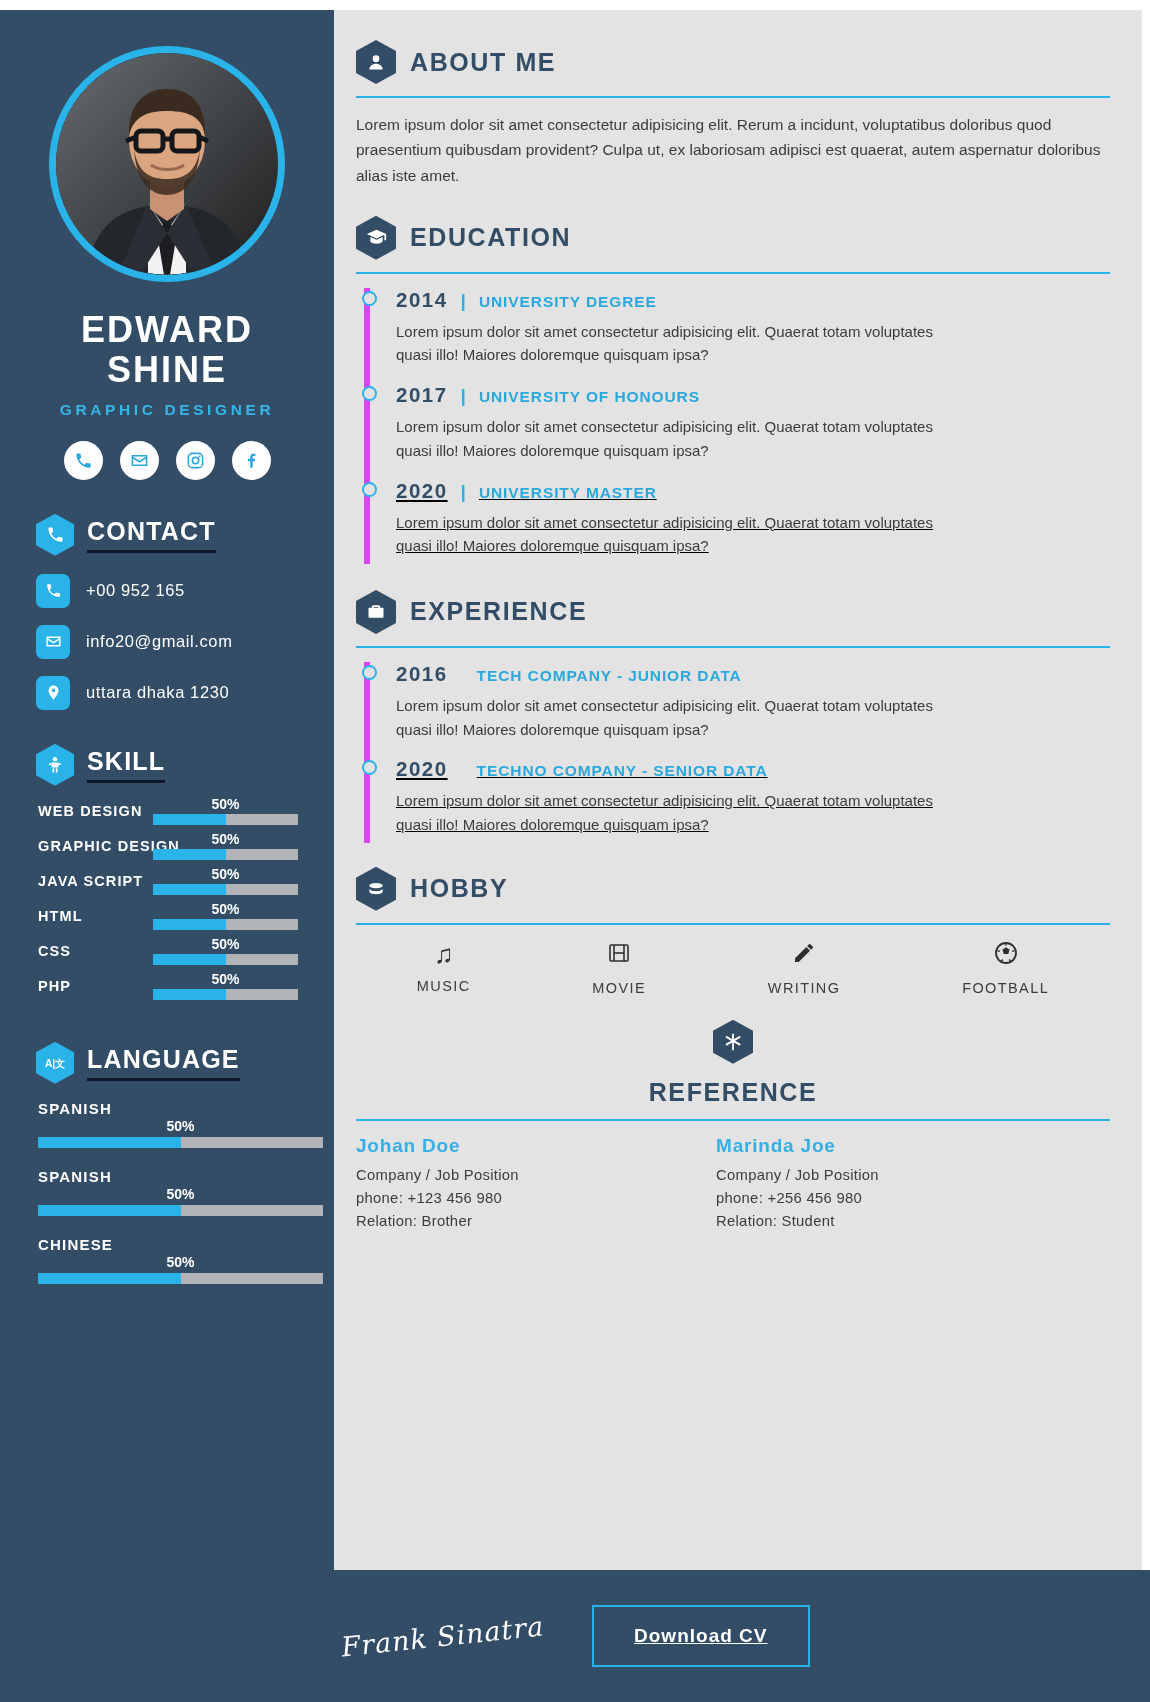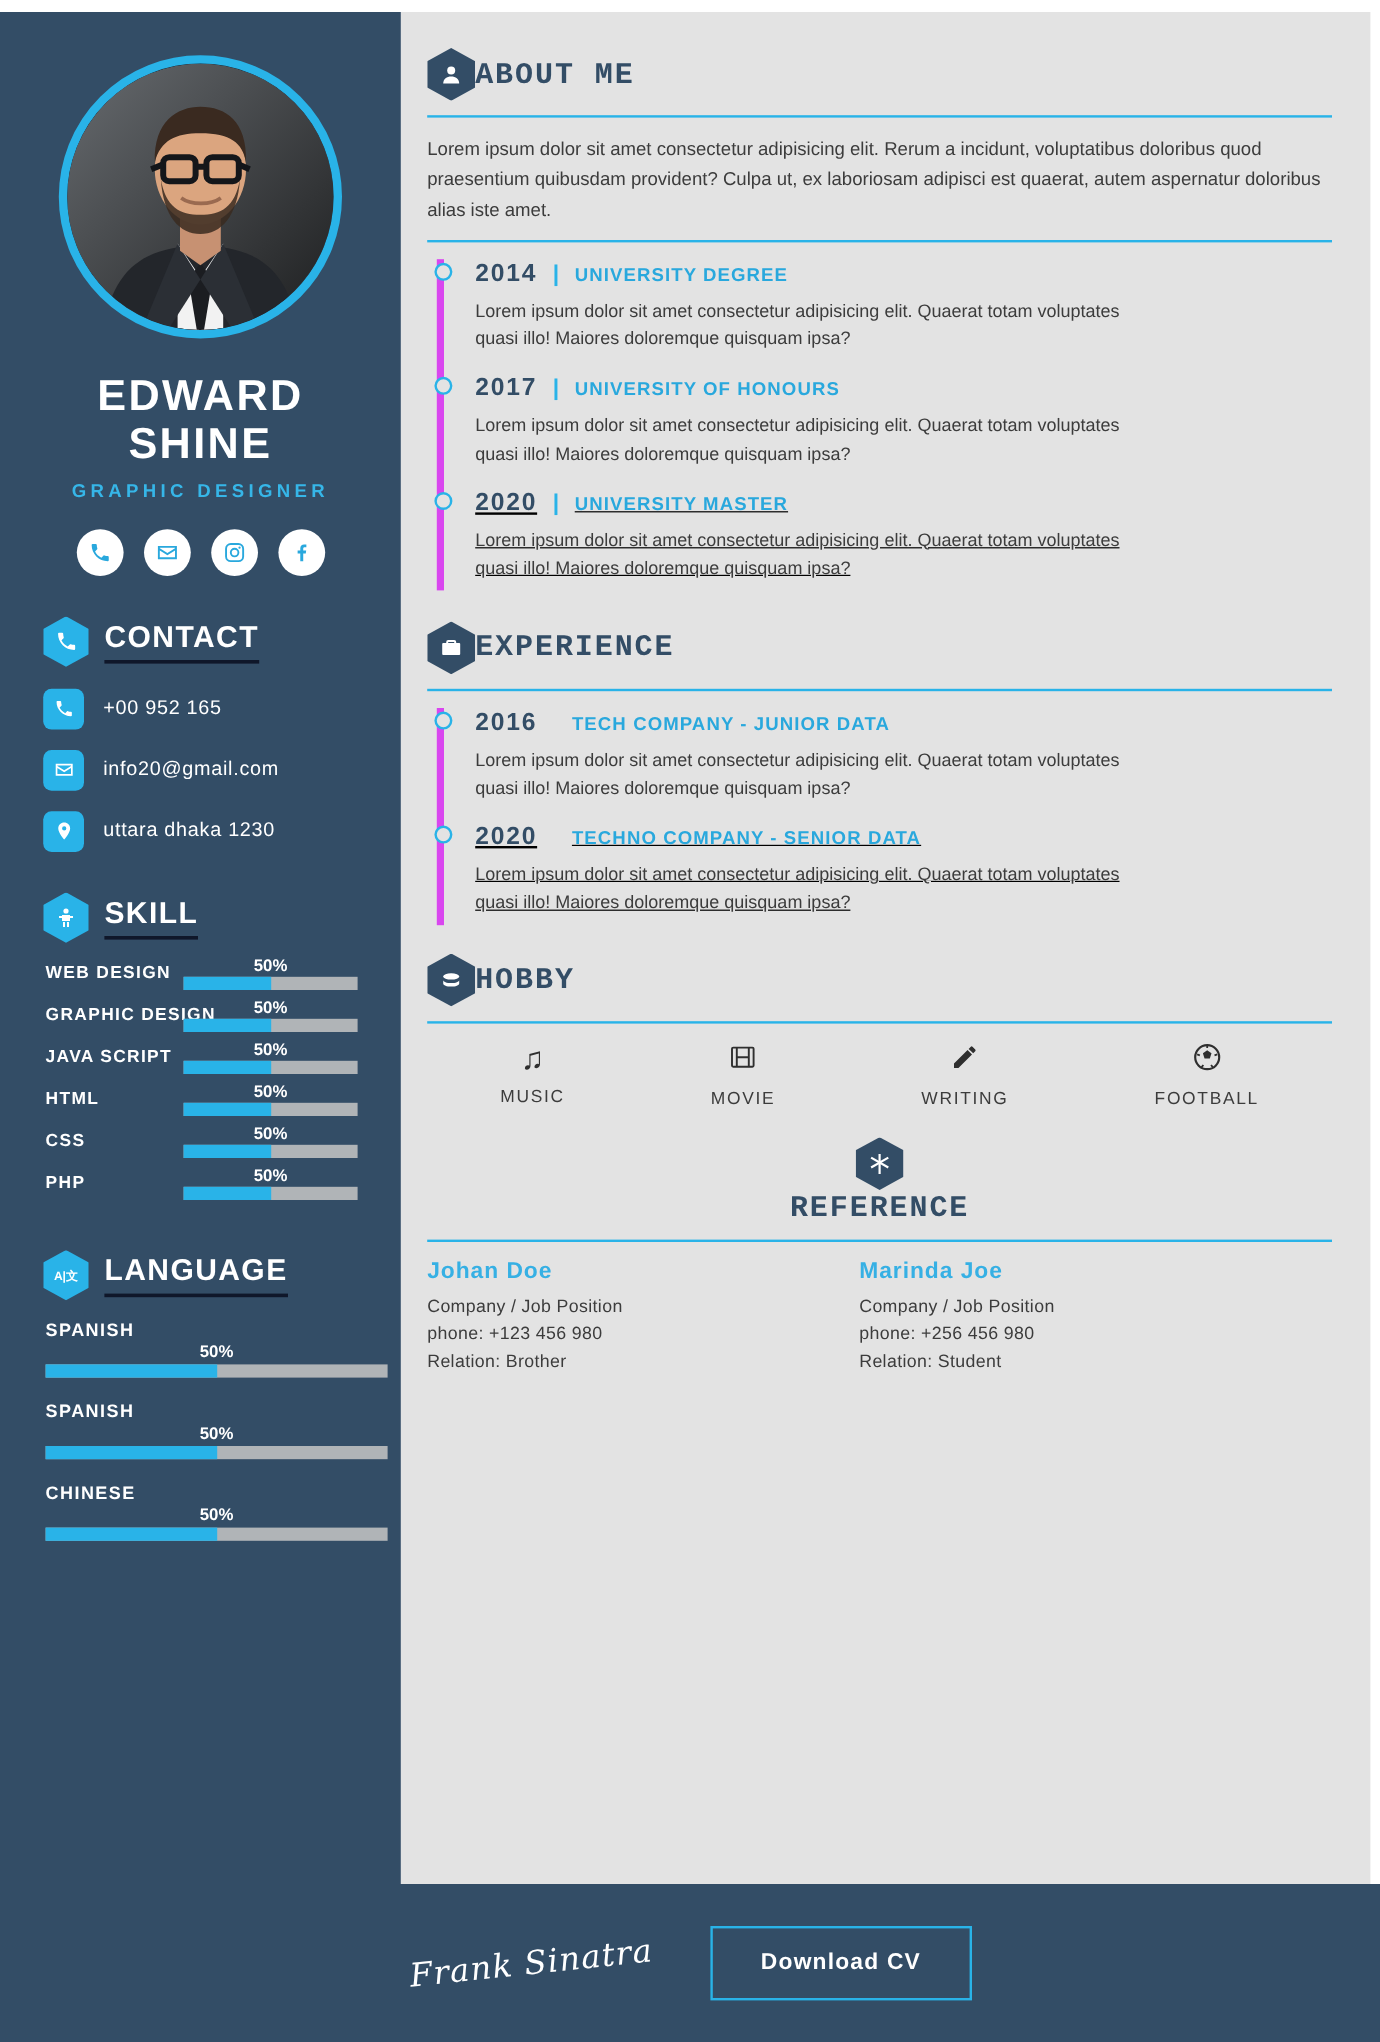--- a/index.html
+++ b/index.html
@@ -154,23 +154,22 @@
     transform:translateX(-50%);
   }
 
   
   .right {
     flex:1;
     background:#e3e3e3;
     padding:30px 40px 40px 22px;
   }
   .r-head {
-    display:flex; align-items:center; 
+    display:flex; align-items:center; gap:14px;
     margin-bottom:4px;
-    font-family:Liberation Mono, monospace;
   }
   .r-hex {
     width:40px; height:44px;
     background:#334d66;
     color:#ffffff;
     display:flex; align-items:center; justify-content:center;
     clip-path:polygon(50% 0%, 100% 25%, 100% 75%, 50% 100%, 0% 75%, 0% 25%);
   }
   .r-title {
     font-size:25px; font-weight:bold;
@@ -247,20 +246,21 @@
     letter-spacing:1px;
     transform:rotate(-6deg);
   }
   .dl-btn {
     border:2px solid #29b3e8;
     padding:18px 40px;
     color:#ffffff;
     font-size:19px;
     font-weight:bold;
     letter-spacing:1px;
+    text-decoration:underline;
     background:transparent;
     cursor:pointer;
   }
   .side-strip {
     position:absolute;
     right:0; top:10px;
     width:8px; height:1560px;
     background:#ffffff;
   }
 </style>
@@ -484,20 +484,29 @@
           <svg width="20" height="20" viewBox="0 0 24 24" fill="currentColor">
               <circle cx="12" cy="8" r="4"></circle>
               <path d="M4 21c0-4.4 3.6-7 8-7s8 2.6 8 7z"></path>
             </svg>
         </div>
         <div class="r-title">ABOUT ME</div>
       </div>
       <div class="r-rule"></div>
       <div class="about-text">Lorem ipsum dolor sit amet consectetur adipisicing elit. Rerum a incidunt, voluptatibus doloribus quod praesentium quibusdam provident? Culpa ut, ex laboriosam adipisci est quaerat, autem aspernatur doloribus alias iste amet.</div>
 
+      <div class="r-head" style="margin-top:28px;">
+        <div class="r-hex">
+          <svg width="21" height="21" viewBox="0 0 24 24" fill="currentColor">
+              <path d="M12 3 1 8l11 5 9-4.1V15h2V8L12 3z"></path>
+              <path d="M5 11.5V16c0 1.7 3.1 3 7 3s7-1.3 7-3v-4.5l-7 3.2-7-3.2z"></path>
+            </svg>
+        </div>
+        <div class="r-title">EDUCATION</div>
+      </div>
       <div class="r-rule"></div>
 
       <div class="timeline">
         <div class="tl-item">
           <div class="dot"></div>
           <div class="tl-head">
             <span class="tl-year">2014</span>
             <span class="tl-sep">|</span>
             <span class="tl-org">UNIVERSITY DEGREE</span>
           </div>

